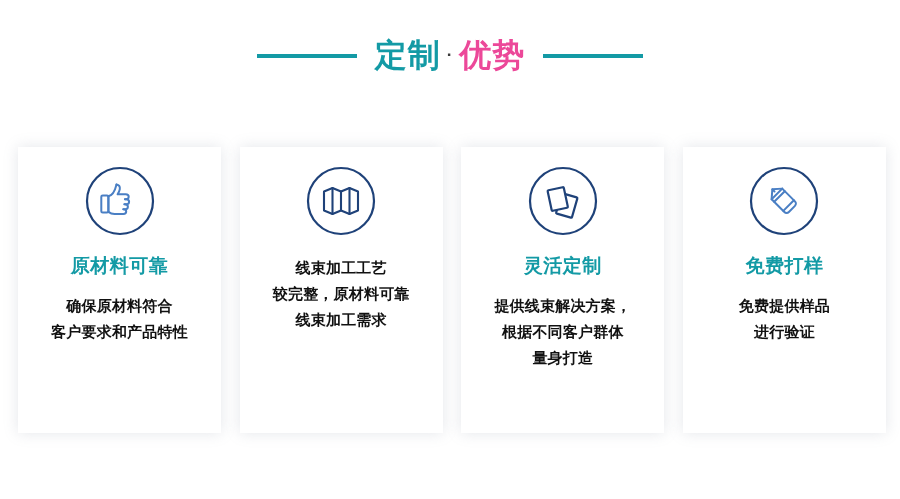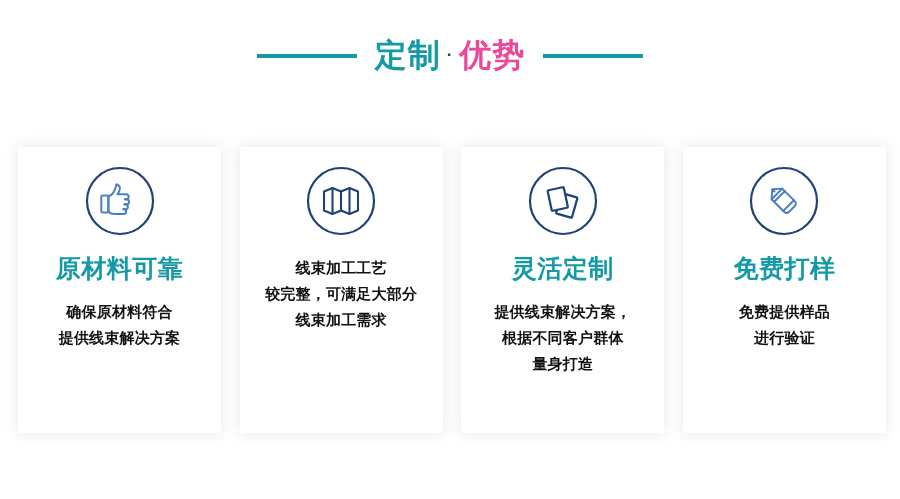--- a/index.html
+++ b/index.html
@@ -84,21 +84,21 @@
   .icon-wrap {
     width: 72px;
     height: 72px;
     flex: 0 0 auto;
     display: block;
   }
   .icon-wrap svg { display: block; }
 
   .card-title {
     margin-top: 19px;
-    font-size: 25px;
+    font-size: 19px;
     font-weight: bold;
     color: #139aa5;
     line-height: 1;
     letter-spacing: 0.5px;
     white-space: nowrap;
   }
   .card-body {
     margin-top: 18px;
     font-size: 15px;
     font-weight: bold;
@@ -137,37 +137,37 @@
             <path d="M40.2 39.3h0.7c1.7 0 3 1.1 3 2.5s-1.3 2.5-3 2.5h-1.3"></path>
             <path d="M39.2 44.3h0.2c1.6 0 2.8 1 2.8 2.3s-1.2 2.4-2.8 2.4h-8.9c-2.6 0-4.4-0.8-6.1-2.1"></path>
             <path d="M24.4 46.9V31.2"></path>
             <path d="M24.4 31.2c3.6-0.5 6.4-4.6 8.1-11.7"></path>
             <rect x="17.3" y="30.4" width="7.1" height="17.2" rx="1.4"></rect>
           </g>
         </svg>
       </span>
       <div class="card-title">原材料可靠</div>
       <div class="card-body">确保原材料符合
-提供线束解决方案</div>
+客户要求和产品特性</div>
     </div>
 
     <div class="card">
       <span class="icon-wrap">
         <svg width="72" height="72" viewBox="0 0 72 72">
           <circle cx="36" cy="36" r="33" fill="none" stroke="#1f4279" stroke-width="2.2"></circle>
           <g fill="none" stroke="#1f4279" stroke-width="2.1" stroke-linejoin="round" stroke-linecap="round">
             <path d="M19 26.5 L27.5 23 L36 26.5 L44.5 23 L53 26.5 L53 45.5 L44.5 49 L36 45.5 L27.5 49 L19 45.5 Z"></path>
             <path d="M27.5 23 L27.5 49"></path>
             <path d="M36 26.5 L36 45.5"></path>
             <path d="M44.5 23 L44.5 49"></path>
           </g>
         </svg>
       </span>
       <div class="card-body">线束加工工艺
-较完整，可满足大部分
+较完整，原材料可靠
 线束加工需求</div>
     </div>
 
     <div class="card">
       <span class="icon-wrap">
         <svg width="72" height="72" viewBox="0 0 72 72">
           <circle cx="36" cy="36" r="33" fill="none" stroke="#1f4279" stroke-width="2.2"></circle>
           <g fill="none" stroke="#1f4279" stroke-width="2.2" stroke-linejoin="round">
             <rect x="31.5" y="30" width="16.5" height="21" rx="1" transform="rotate(16 39.75 40.5)"></rect>
             <rect x="22.5" y="23.5" width="16.5" height="21" rx="1" fill="#ffffff" transform="rotate(-12 30.75 34)"></rect>

